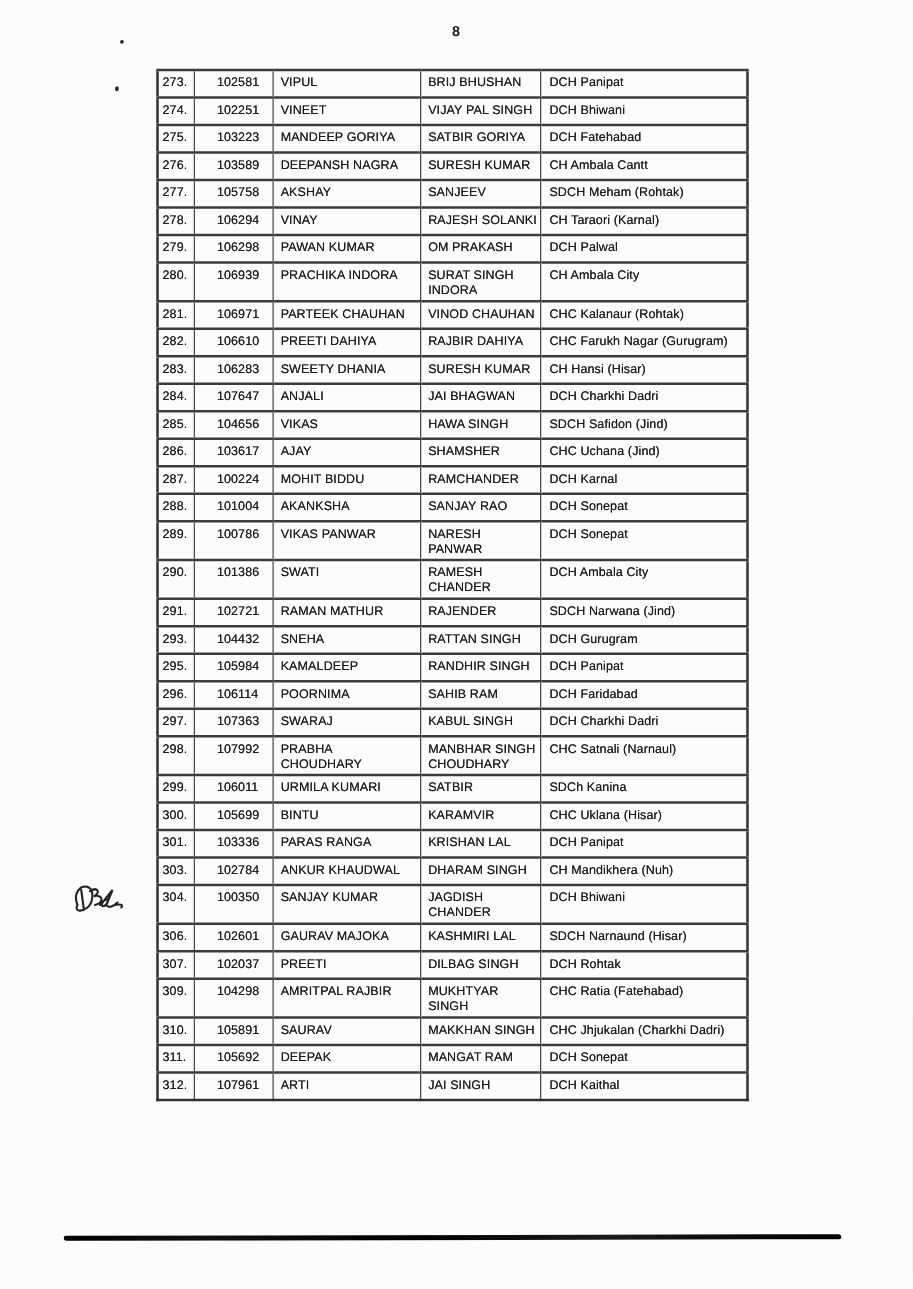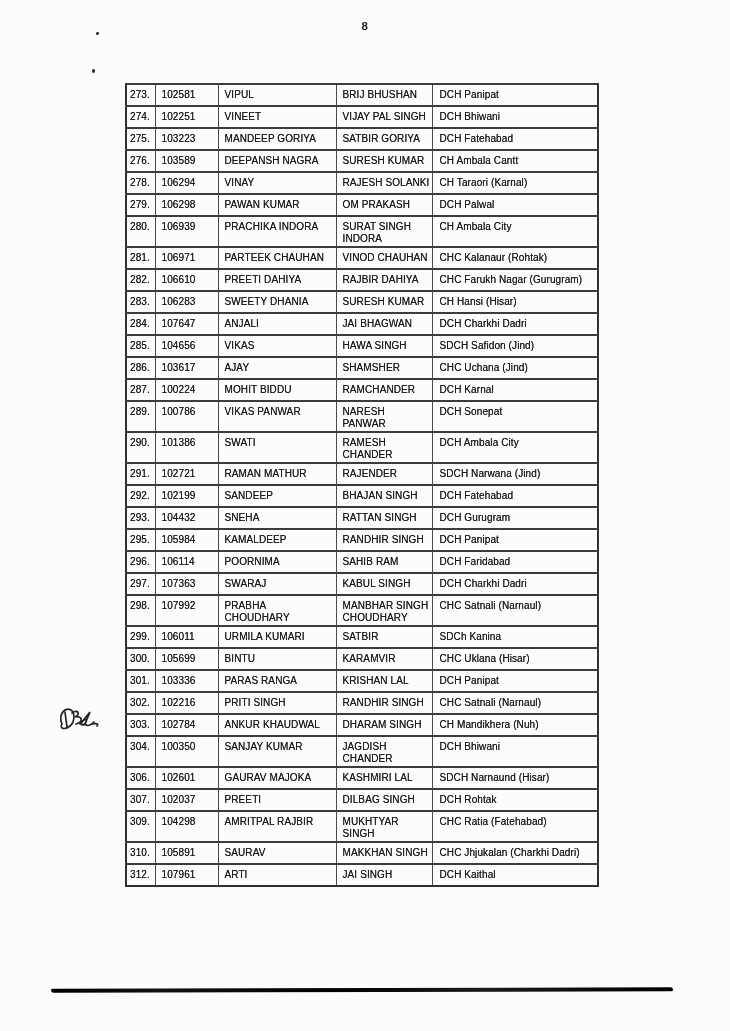--- a/index.html
+++ b/index.html
@@ -39,38 +39,37 @@
   .speck2 { left: 92px; top: 69px; width: 3px; height: 4px; }
 
   table.postings {
     position: absolute;
     left: 125px;
     top: 55px;
     width: 472px;
     border-collapse: collapse;
     table-layout: fixed;
     border: 2px solid #313131;
-    margin-top: 28px;
   }
   table.postings td {
     border-left: 1.5px solid #4a4a4a;
     border-top: 2px solid #3c3c3c;
     vertical-align: top;
     font-size: 10px;
     line-height: 11.5px;
     padding: 4px 2px 2px 6px;
     color: #1c1c1c;
     text-shadow: 0 0 0.45px rgba(20,20,20,0.85);
     white-space: normal;
     overflow: hidden;
     letter-spacing: 0.1px;
   }
   table.postings tr { height: 22px; }
   table.postings td.c0 { padding-left: 3px; }
-  table.postings td.c1 { padding-left: 6px; }
+  table.postings td.c1 { padding-left: 18px; }
   table.postings td.c4 { padding-left: 7px; }
 
   .signature {
     position: absolute;
     left: 52px;
     top: 702px;
   }
   .bottom-scan-line {
     position: absolute;
     left: 51px;
@@ -123,20 +122,27 @@
           <td class="c4">DCH Fatehabad</td>
         </tr>
         <tr>
           <td class="c0">276.</td>
           <td class="c1">103589</td>
           <td class="c2">DEEPANSH NAGRA</td>
           <td class="c3">SURESH KUMAR</td>
           <td class="c4">CH Ambala Cantt</td>
         </tr>
         <tr>
+          <td class="c0">277.</td>
+          <td class="c1">105758</td>
+          <td class="c2">AKSHAY</td>
+          <td class="c3">SANJEEV</td>
+          <td class="c4">SDCH Meham (Rohtak)</td>
+        </tr>
+        <tr>
           <td class="c0">278.</td>
           <td class="c1">106294</td>
           <td class="c2">VINAY</td>
           <td class="c3">RAJESH SOLANKI</td>
           <td class="c4">CH Taraori (Karnal)</td>
         </tr>
         <tr>
           <td class="c0">279.</td>
           <td class="c1">106298</td>
           <td class="c2">PAWAN KUMAR</td>
@@ -193,20 +199,27 @@
           <td class="c4">CHC Uchana (Jind)</td>
         </tr>
         <tr>
           <td class="c0">287.</td>
           <td class="c1">100224</td>
           <td class="c2">MOHIT BIDDU</td>
           <td class="c3">RAMCHANDER</td>
           <td class="c4">DCH Karnal</td>
         </tr>
         <tr>
+          <td class="c0">288.</td>
+          <td class="c1">101004</td>
+          <td class="c2">AKANKSHA</td>
+          <td class="c3">SANJAY RAO</td>
+          <td class="c4">DCH Sonepat</td>
+        </tr>
+        <tr>
           <td class="c0">289.</td>
           <td class="c1">100786</td>
           <td class="c2">VIKAS PANWAR</td>
           <td class="c3">NARESH PANWAR</td>
           <td class="c4">DCH Sonepat</td>
         </tr>
         <tr>
           <td class="c0">290.</td>
           <td class="c1">101386</td>
           <td class="c2">SWATI</td>
@@ -214,27 +227,20 @@
           <td class="c4">DCH Ambala City</td>
         </tr>
         <tr>
           <td class="c0">291.</td>
           <td class="c1">102721</td>
           <td class="c2">RAMAN MATHUR</td>
           <td class="c3">RAJENDER</td>
           <td class="c4">SDCH Narwana (Jind)</td>
         </tr>
         <tr>
-          <td class="c0">292.</td>
-          <td class="c1">102199</td>
-          <td class="c2">SANDEEP</td>
-          <td class="c3">BHAJAN SINGH</td>
-          <td class="c4">DCH Fatehabad</td>
-        </tr>
-        <tr>
           <td class="c0">293.</td>
           <td class="c1">104432</td>
           <td class="c2">SNEHA</td>
           <td class="c3">RATTAN SINGH</td>
           <td class="c4">DCH Gurugram</td>
         </tr>
         <tr>
           <td class="c0">295.</td>
           <td class="c1">105984</td>
           <td class="c2">KAMALDEEP</td>
@@ -277,27 +283,20 @@
           <td class="c4">CHC Uklana (Hisar)</td>
         </tr>
         <tr>
           <td class="c0">301.</td>
           <td class="c1">103336</td>
           <td class="c2">PARAS RANGA</td>
           <td class="c3">KRISHAN LAL</td>
           <td class="c4">DCH Panipat</td>
         </tr>
         <tr>
-          <td class="c0">302.</td>
-          <td class="c1">102216</td>
-          <td class="c2">PRITI SINGH</td>
-          <td class="c3">RANDHIR SINGH</td>
-          <td class="c4">CHC Satnali (Narnaul)</td>
-        </tr>
-        <tr>
           <td class="c0">303.</td>
           <td class="c1">102784</td>
           <td class="c2">ANKUR KHAUDWAL</td>
           <td class="c3">DHARAM SINGH</td>
           <td class="c4">CH Mandikhera (Nuh)</td>
         </tr>
         <tr>
           <td class="c0">304.</td>
           <td class="c1">100350</td>
           <td class="c2">SANJAY KUMAR</td>
@@ -324,20 +323,27 @@
           <td class="c2">AMRITPAL RAJBIR</td>
           <td class="c3">MUKHTYAR SINGH</td>
           <td class="c4">CHC Ratia (Fatehabad)</td>
         </tr>
         <tr>
           <td class="c0">310.</td>
           <td class="c1">105891</td>
           <td class="c2">SAURAV</td>
           <td class="c3">MAKKHAN SINGH</td>
           <td class="c4">CHC Jhjukalan (Charkhi Dadri)</td>
+        </tr>
+        <tr>
+          <td class="c0">311.</td>
+          <td class="c1">105692</td>
+          <td class="c2">DEEPAK</td>
+          <td class="c3">MANGAT RAM</td>
+          <td class="c4">DCH Sonepat</td>
         </tr>
         <tr>
           <td class="c0">312.</td>
           <td class="c1">107961</td>
           <td class="c2">ARTI</td>
           <td class="c3">JAI SINGH</td>
           <td class="c4">DCH Kaithal</td>
         </tr>
       </tbody>
   </table>

